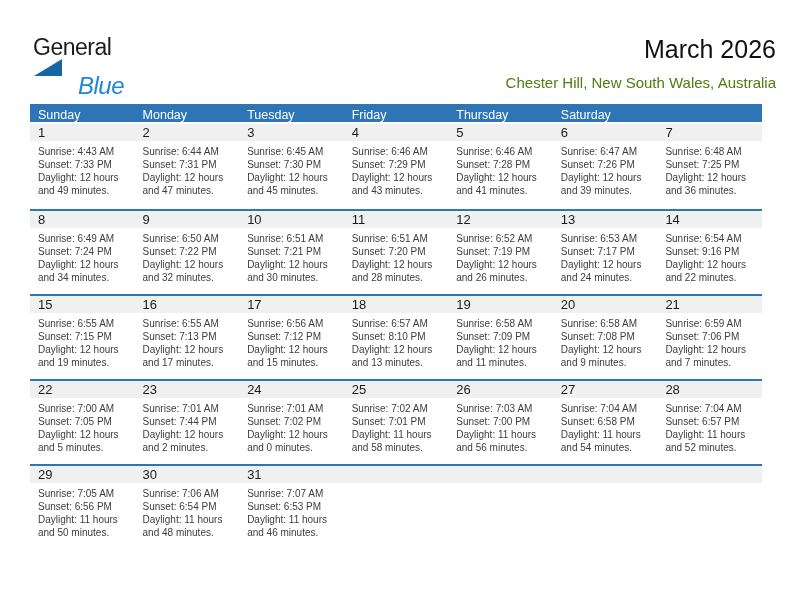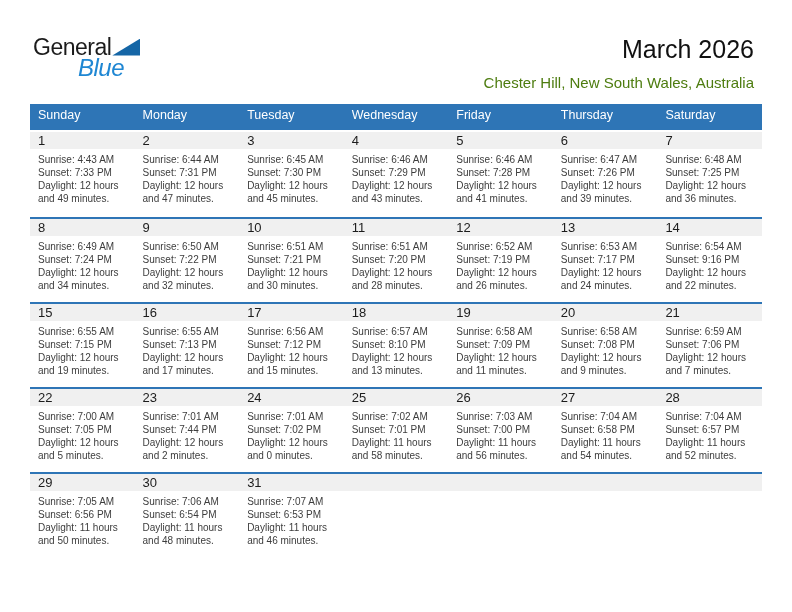--- a/index.html
+++ b/index.html
@@ -10,33 +10,33 @@
   }
   *{margin:0;padding:0;box-sizing:border-box;}
   html,body{width:792px;height:612px;}
   body{
     background:#ffffff;
     font-family:"Liberation Sans","DejaVu Sans",sans-serif;
     position:relative;
     overflow:hidden;
   }
   .logo{position:absolute;left:33px;top:36px;width:120px;}
-  .logo-row{display:flex;align-items:center;}
+  .logo-row{display:flex;align-items:flex-start;flex-direction:column;}
   .logo-general{font-size:23px;color:#1b1b1b;letter-spacing:-0.5px;line-height:1;}
   .logo-triangle{
     display:inline-block;width:28px;height:17px;margin-left:1px;margin-bottom:1px;
     background:var(--logo-tri);
     clip-path:polygon(100% 0,100% 100%,0 100%);
   }
   .logo-blue{font-size:24px;color:var(--logo-blue);letter-spacing:-0.5px;line-height:1;margin-left:45px;margin-top:-3px;font-style:italic;}
-  .titles{position:absolute;right:38px;top:36px;text-align:right;}
+  .titles{position:absolute;right:16px;top:36px;text-align:right;}
   .month-title{font-size:25px;color:#111111;line-height:1.1;}
   .location-subtitle{font-size:15px;color:#4d7c0f;margin-top:10px;}
   .calendar{position:absolute;left:30px;top:104px;width:732px;}
-  .weekday-row{display:flex;background:var(--header-blue);height:26px;}
+  .weekday-row{display:flex;background:var(--header-blue);height:18px;}
   .weekday-cell{
     width:14.2857%;color:#ffffff;font-size:12.5px;line-height:22px;
     padding-left:8px;white-space:nowrap;overflow:hidden;
   }
   .week-row{display:flex;min-height:85px;}
   .week-row.bordered{border-top:2px solid var(--header-blue);}
   .week-row.first{margin-top:2px;}
   .day-cell{width:14.2857%;}
   .day-num{
     background:var(--band-gray);height:17px;line-height:17px;
@@ -58,21 +58,20 @@
 <div class="titles">
   <div class="month-title">March 2026</div>
   <div class="location-subtitle">Chester Hill, New South Wales, Australia</div>
 </div>
 
 <div class="calendar">
   <div class="weekday-row">
     <div class="weekday-cell">Sunday</div>
     <div class="weekday-cell">Monday</div>
     <div class="weekday-cell">Tuesday</div>
-    <div class="weekday-cell">Wednesday</div>
     <div class="weekday-cell">Friday</div>
     <div class="weekday-cell">Thursday</div>
     <div class="weekday-cell">Saturday</div>
   </div>
   <div id="weeks">
       <div class="week-row first">
         <div class="day-cell">
           <div class="day-num">1</div>
           <div class="day-body">
             <div>Sunrise: 4:43 AM</div>

